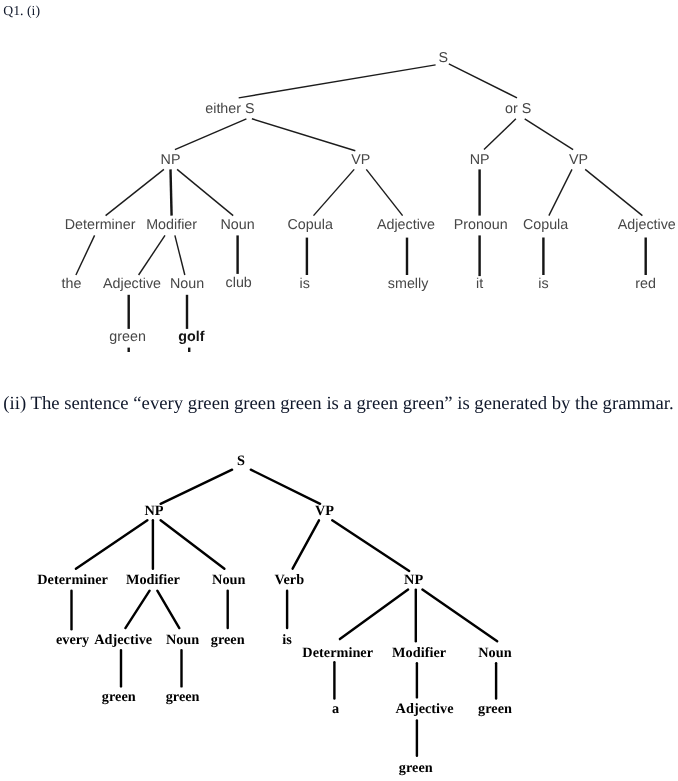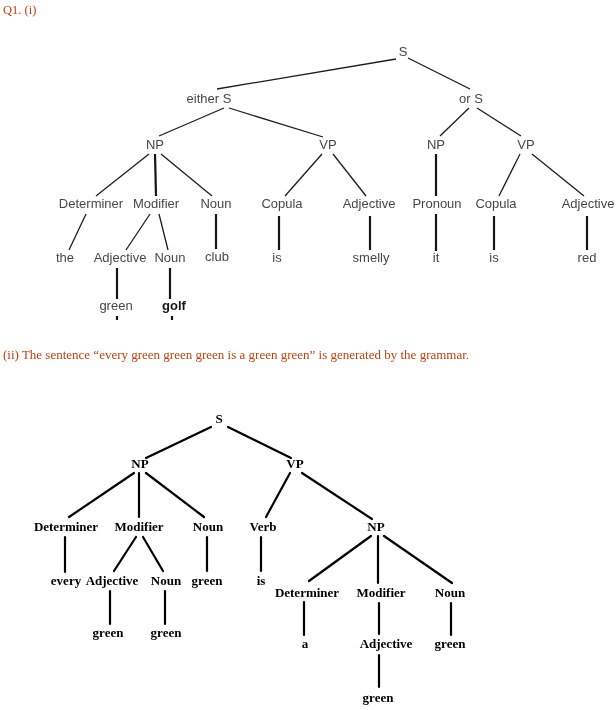--- a/index.html
+++ b/index.html
@@ -1,20 +1,20 @@
 <!DOCTYPE html>
 <html><head>
 <meta charset="utf-8">
 <title>Grammar Parse Trees</title>
 <style>
   html,body{margin:0;padding:0}
   body{width:616px;height:710px;background:#fff;position:relative;overflow:hidden}
-  .page{position:absolute;inset:0;font-family:"Liberation Serif","DejaVu Serif",serif;color:#c2410c}
+  .page{position:absolute;inset:0;font-family:"Liberation Serif","DejaVu Serif",serif;color:#0f172a}
   .q1{position:absolute;left:3px;top:3px;font-size:12.5px}
-  .note{position:absolute;left:3px;top:344px;font-size:13px;line-height:21px;white-space:nowrap}
+  .note{position:absolute;left:3px;top:356px;font-size:17px;line-height:21px;white-space:nowrap}
   svg.tree{position:absolute;left:0;top:0}
   .t1-label{font-family:"Liberation Sans","DejaVu Sans",sans-serif;font-size:13px;fill:#474747}
   .t1-bold{font-weight:bold;fill:#151515}
   .t1-edge{stroke:#1c1c1c;stroke-width:1.3;fill:none}
   .t1-vedge{stroke:#151515;stroke-width:2.2;fill:none}
   .t2-label{font-family:"Liberation Serif","DejaVu Serif",serif;font-size:13px;font-weight:bold;fill:#000}
   .t2-edge{stroke:#000;stroke-width:2.2;stroke-linecap:round;fill:none}
   text{text-anchor:middle}
 </style>
 </head>

